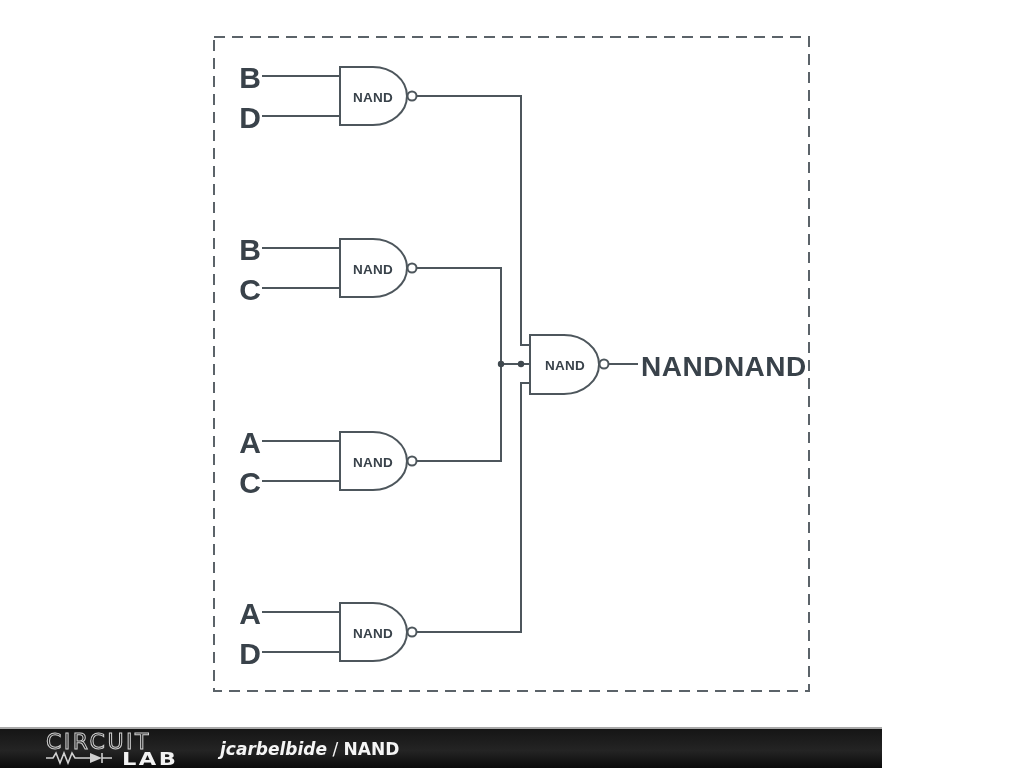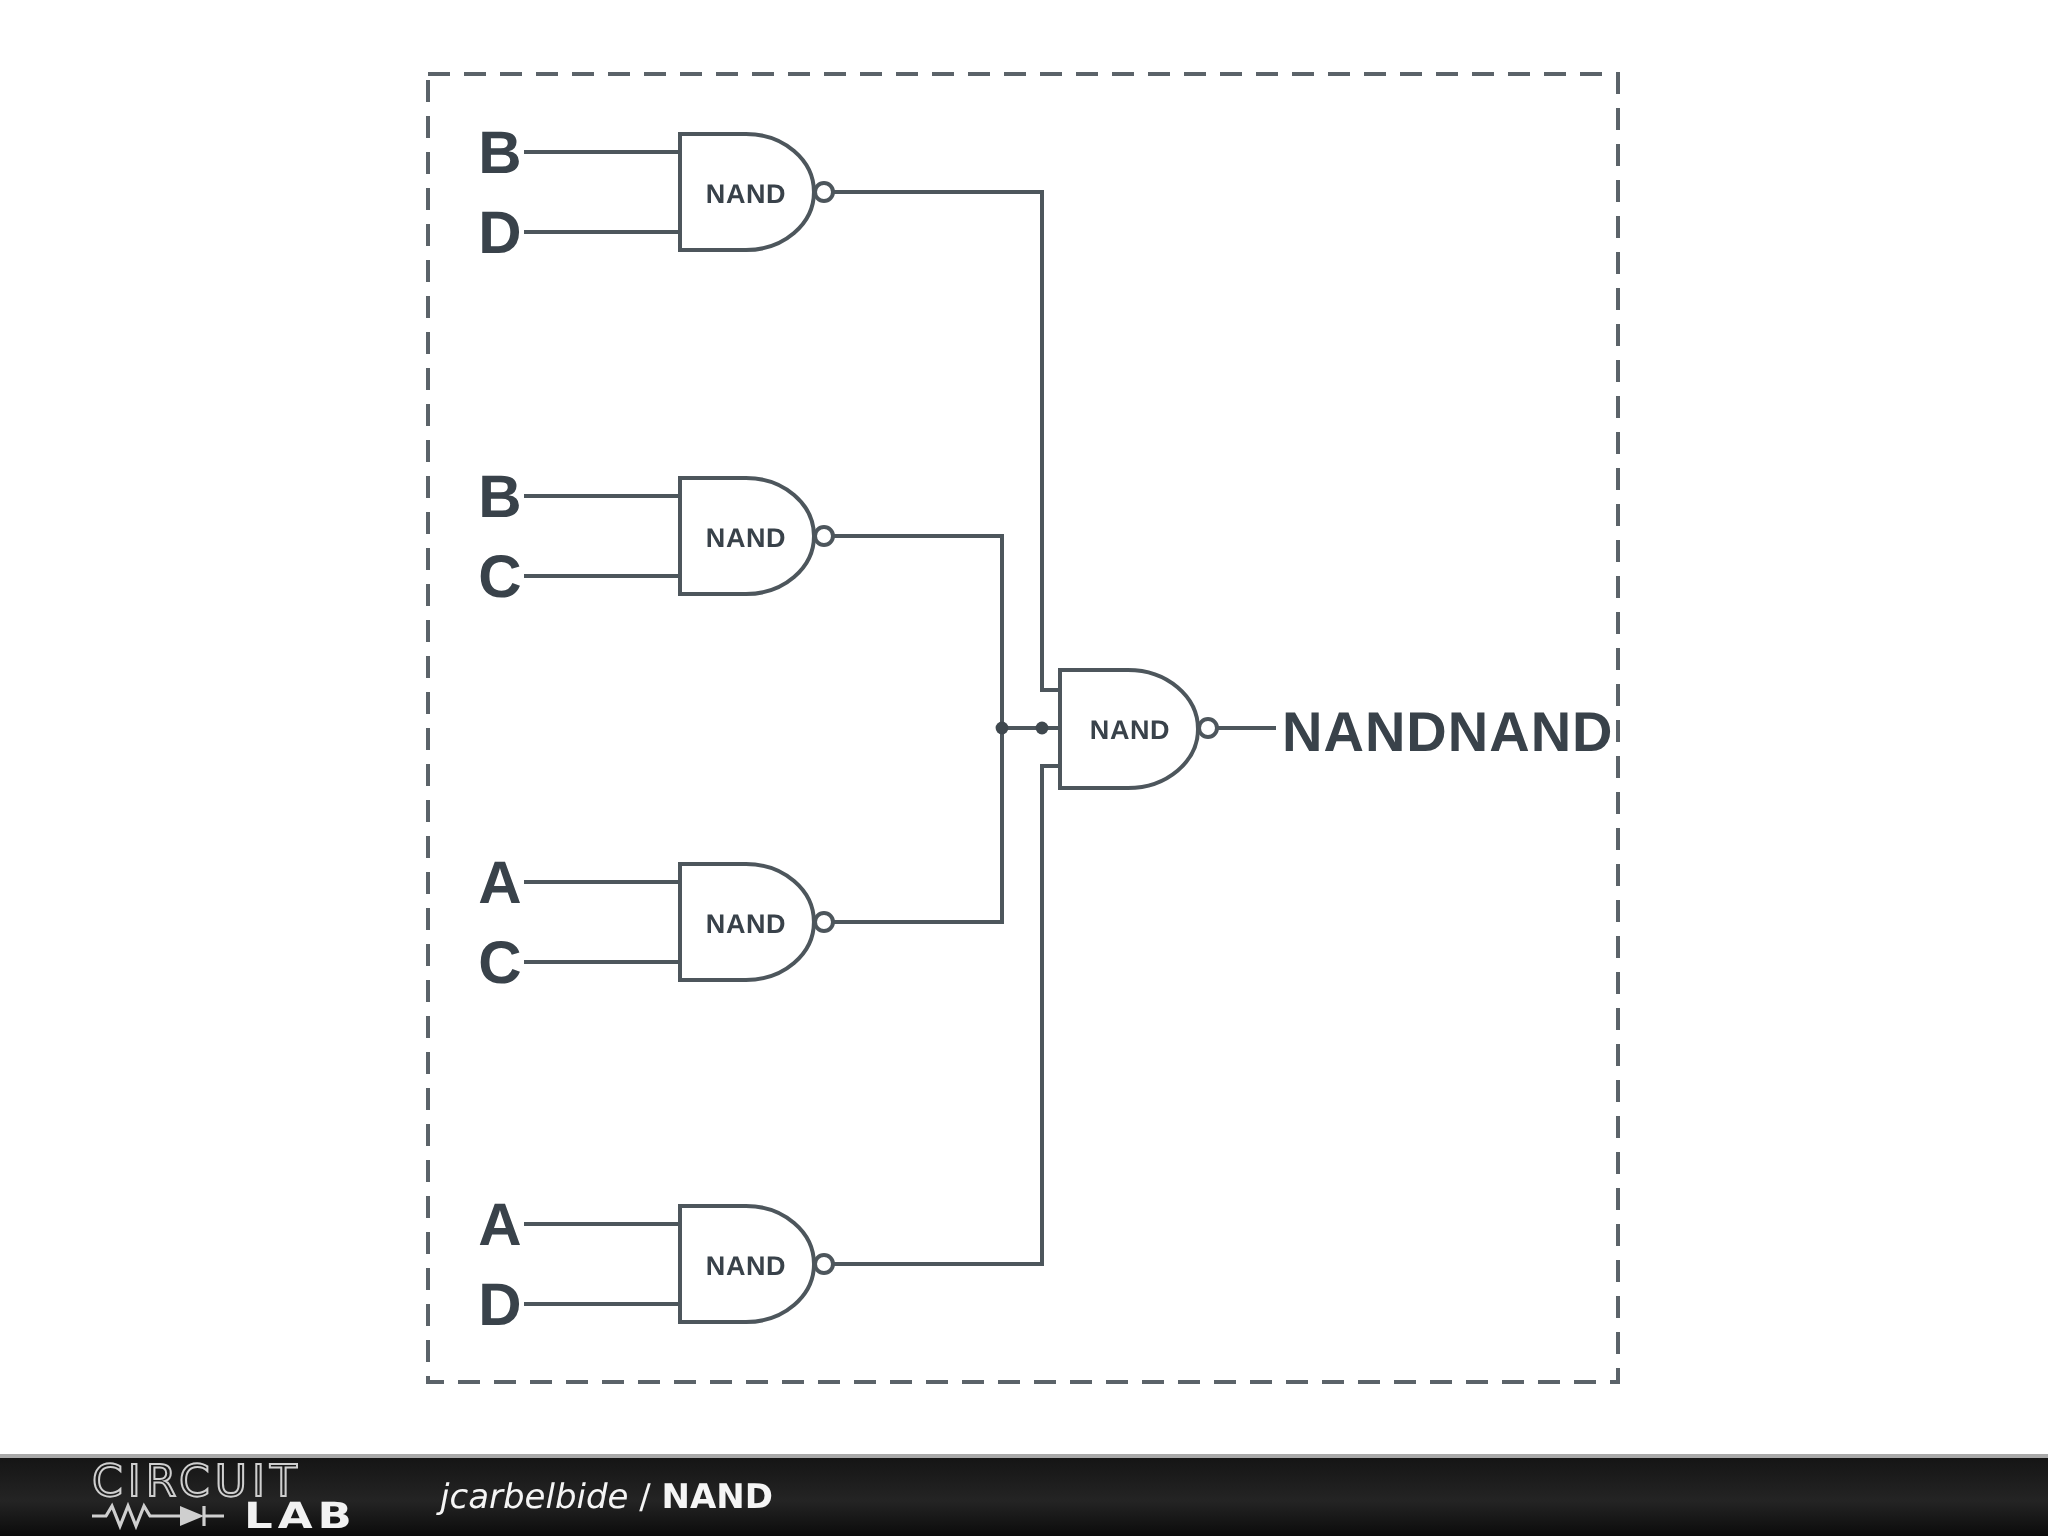--- a/index.html
+++ b/index.html
@@ -11,32 +11,32 @@
   .wire{stroke:#4d565c;stroke-width:2;fill:none;}
   .gate-body{stroke:#4d565c;stroke-width:2;fill:#ffffff;}
   .bubble{stroke:#4d565c;stroke-width:2;fill:#ffffff;}
   .dot{fill:#3f484e;stroke:none;}
   .net-label{font:bold 30px "Liberation Sans",sans-serif;fill:#39424a;text-anchor:middle;dominant-baseline:central;}
   .gate-label{font:bold 13.5px "Liberation Sans",sans-serif;fill:#39424a;text-anchor:middle;dominant-baseline:central;letter-spacing:0.3px;}
   .out-label{font:bold 28px "Liberation Sans",sans-serif;fill:#39424a;text-anchor:start;dominant-baseline:central;letter-spacing:0.5px;}
   .border-dash{fill:none;stroke:#5b6369;stroke-width:2;stroke-dasharray:11 7;}
 
   
-  .footer{position:absolute;left:0;bottom:0;width:1024px;height:41px;box-sizing:border-box;
+  .footer{position:absolute;left:0;bottom:0;width:882px;height:41px;box-sizing:border-box;
           border-top:2px solid #a9a9a9;
           background:linear-gradient(to bottom,#151515 0%,#242424 55%,#0b0b0b 100%);
           display:flex;align-items:center;margin-top:17px;}
   .logo{margin-left:46px;width:164px;flex:0 0 auto;}
   .logo-top{font-family:"DejaVu Sans",sans-serif;font-size:22px;line-height:19px;letter-spacing:2.5px;
             color:transparent;-webkit-text-stroke:1px #cfcfcf;}
   .logo-bottom{display:flex;align-items:center;height:15px;margin-top:0px;}
   .logo-lab{font-family:"DejaVu Sans",sans-serif;font-weight:bold;font-size:18px;color:#f2f2f2;
             letter-spacing:2px;transform:scaleX(1.25);transform-origin:left center;display:inline-block;line-height:15px;}
   .footer-text{margin-left:10px;color:#f5f5f5;font-size:17px;line-height:18px;}
-  .footer-line1 .author{font-style:italic;font-weight:normal;}
+  .footer-line1 .author{font-style:italic;font-weight:bold;}
   .footer-line1 .title{font-weight:bold;}
   .footer-line2{font-weight:normal;}
 </style>
 </head>
 <body>
 
 <svg class="canvas" viewBox="0 0 1024 727">
 
   <rect class="border-dash" x="214" y="37" width="595" height="654"></rect>
 

